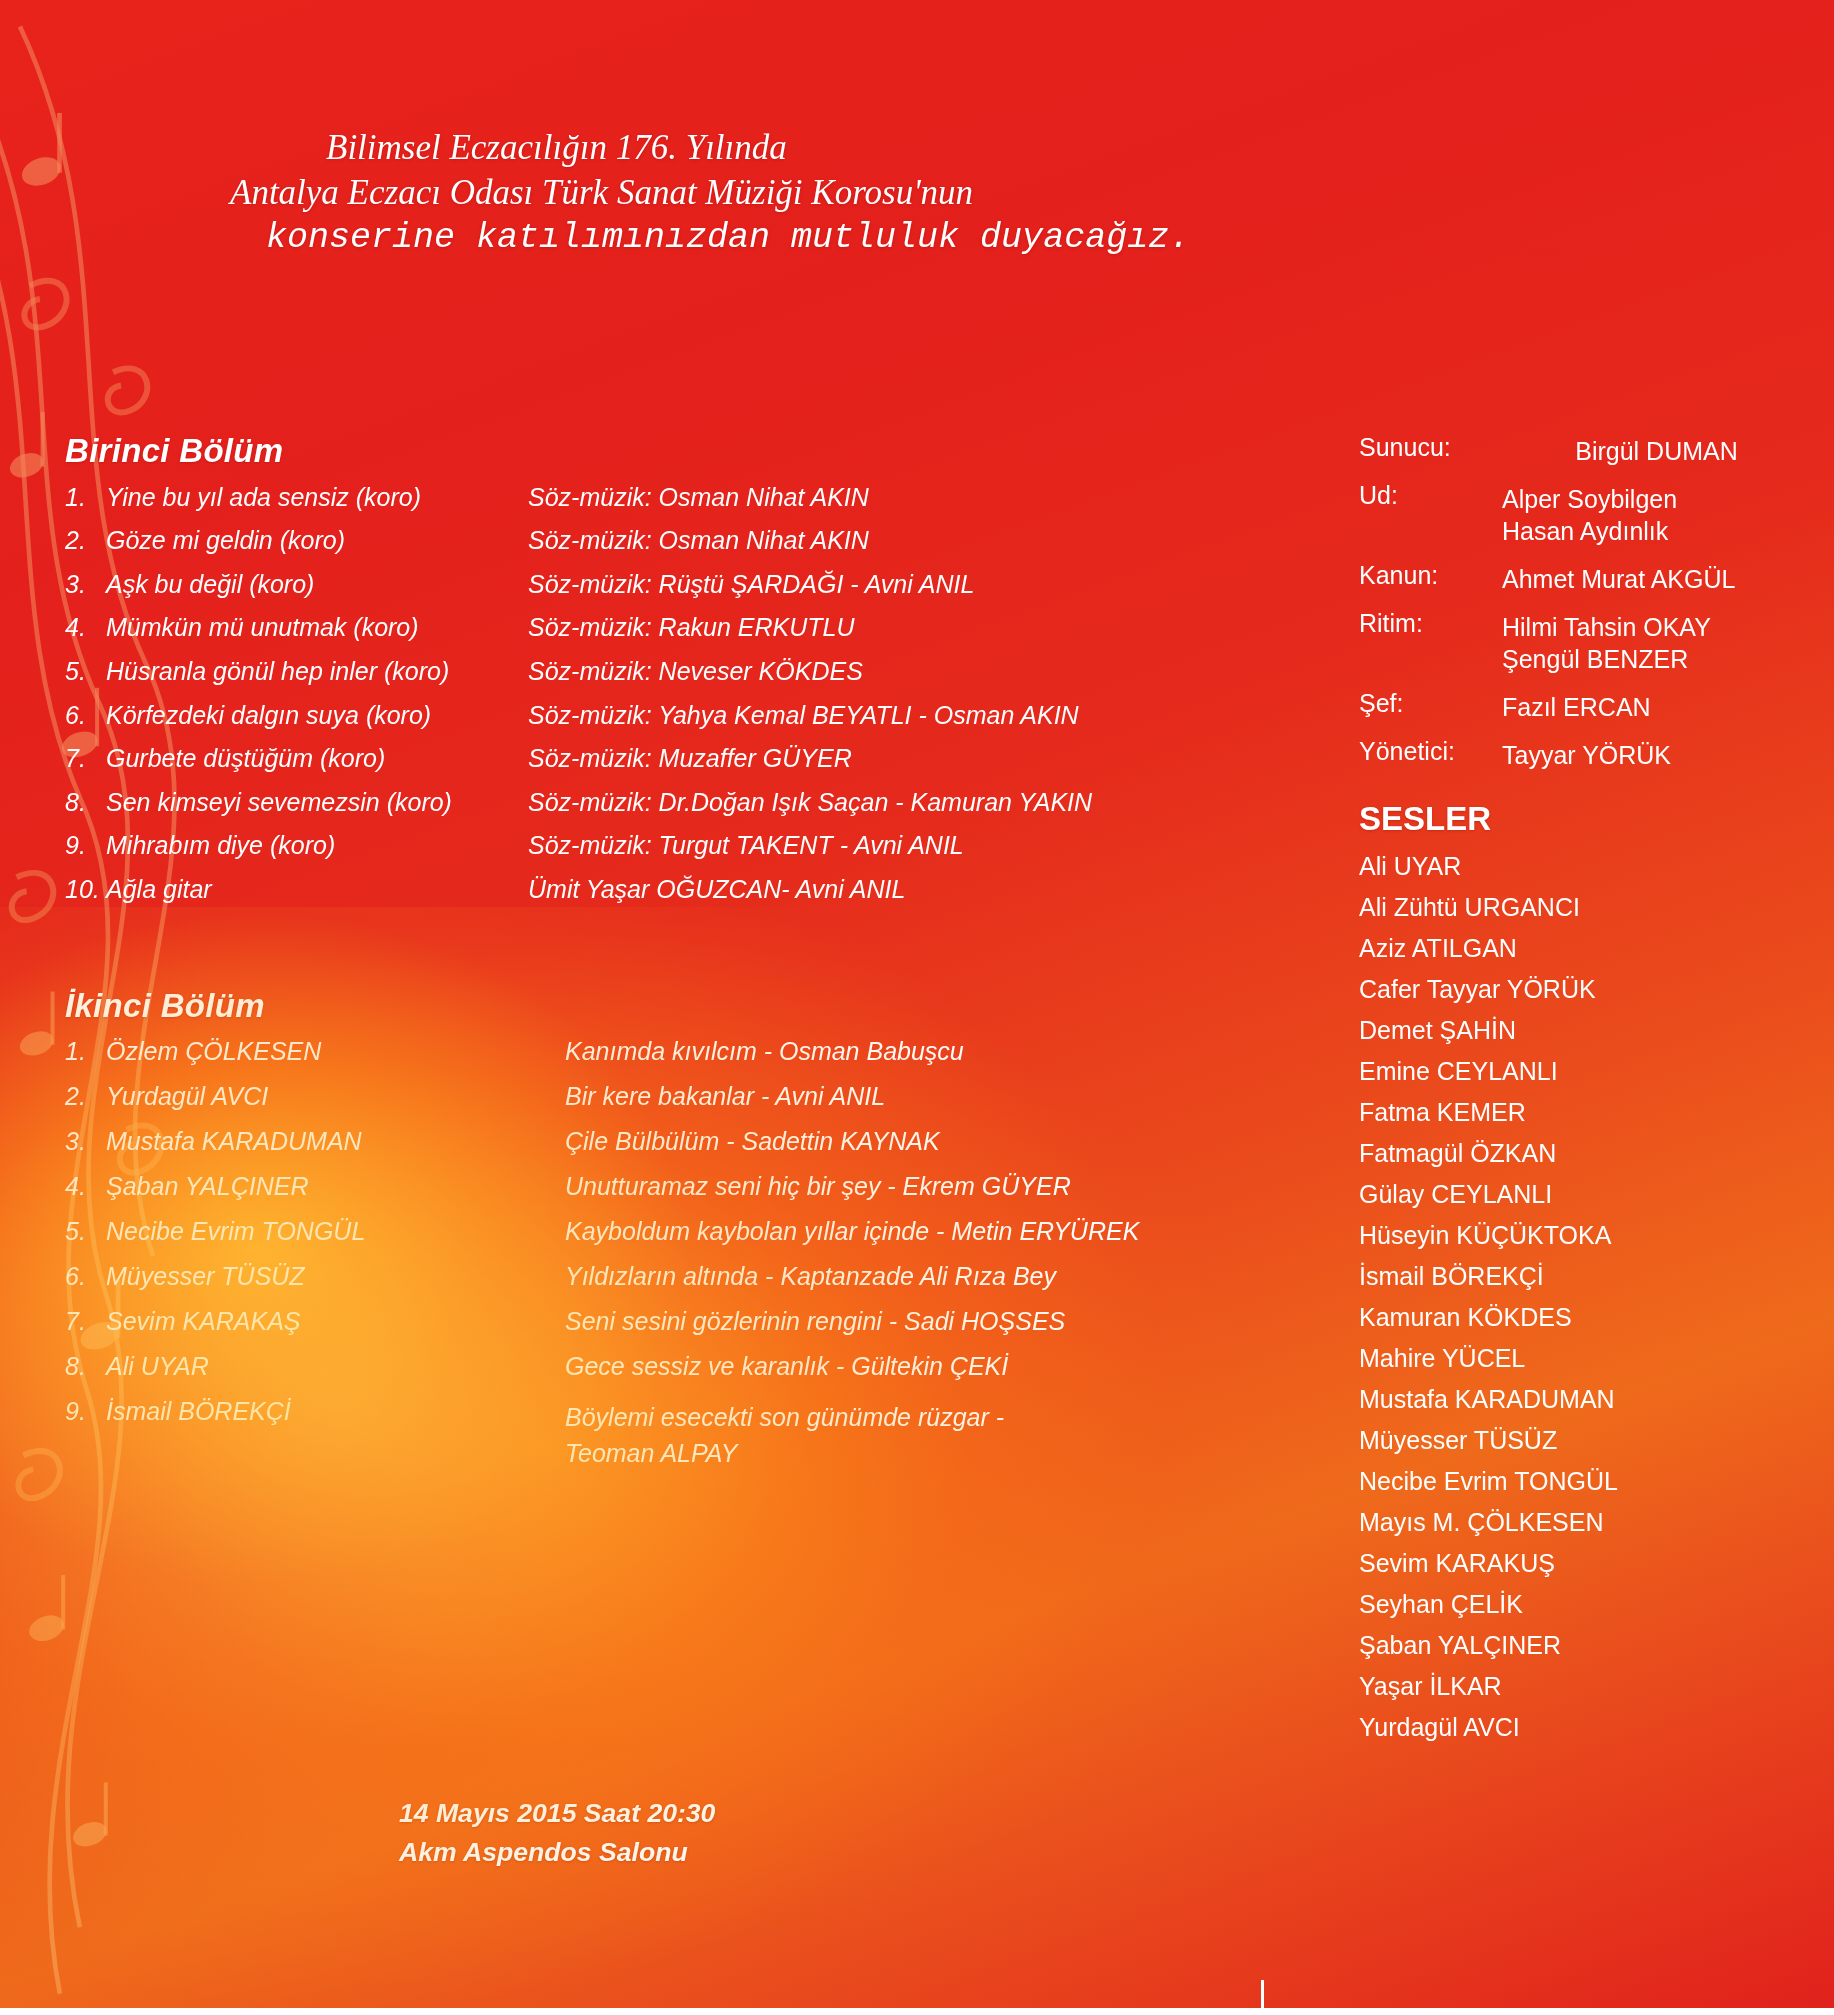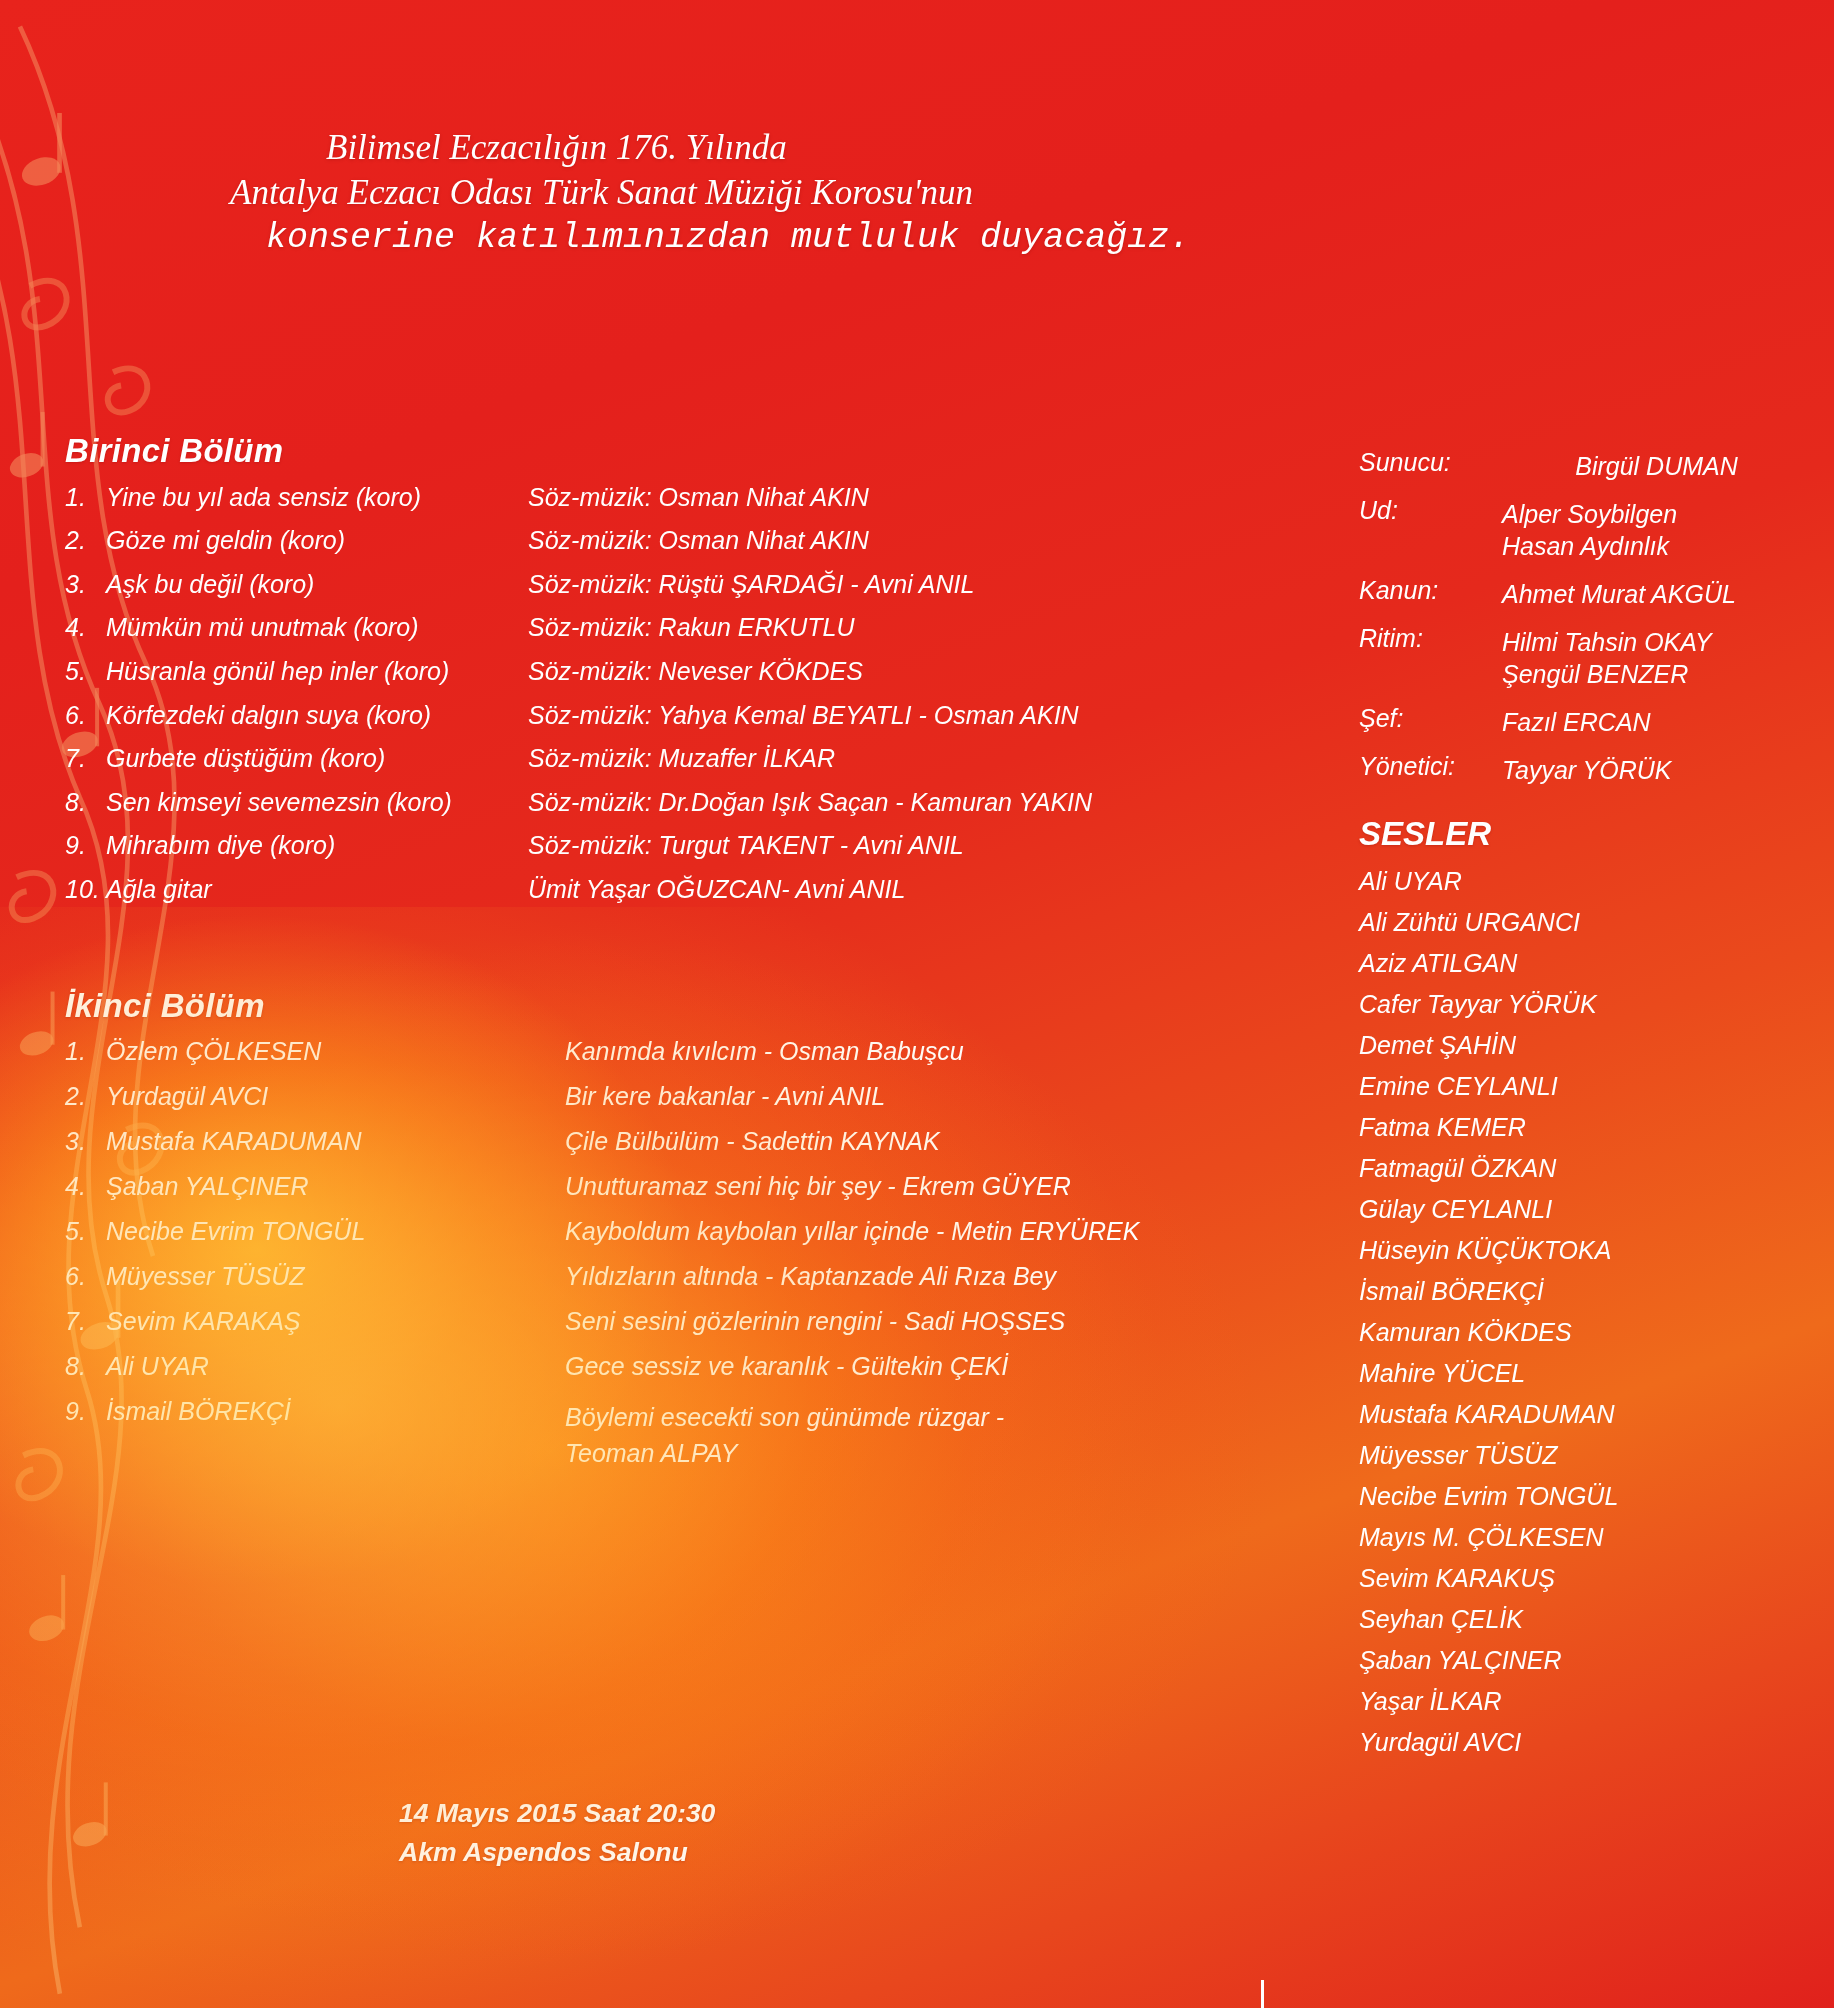--- a/index.html
+++ b/index.html
@@ -135,24 +135,23 @@
     font-weight: bold;
     font-style: italic;
     line-height: 1.45;
     text-shadow: 0 1.3px 2.7px rgba(120,0,0,0.25);
   }
 
   
   .rightcol {
     position: absolute;
     left: 1359px;
-    top: 450px;
+    top: 435px;
     width: 452px;
     color: #ffffff;
-    font-style: italic;
   }
   .crew-row {
     display: flex;
     font-size: 25px;
     line-height: 1.0;
     margin-bottom: 16px;
   }
   .crew-role {
     width: 143px;
     flex: 0 0 143px;
@@ -246,21 +245,21 @@
         <span class="song-credit">Söz-müzik: Neveser KÖKDES</span>
       </div>
       <div class="song-row">
         <span class="song-num">6.</span>
         <span class="song-name">Körfezdeki dalgın suya (koro)</span>
         <span class="song-credit">Söz-müzik: Yahya Kemal BEYATLI - Osman AKIN</span>
       </div>
       <div class="song-row">
         <span class="song-num">7.</span>
         <span class="song-name">Gurbete düştüğüm (koro)</span>
-        <span class="song-credit">Söz-müzik: Muzaffer İLKAR</span>
+        <span class="song-credit">Söz-müzik: Muzaffer GÜYER</span>
       </div>
       <div class="song-row">
         <span class="song-num">8.</span>
         <span class="song-name">Sen kimseyi sevemezsin (koro)</span>
         <span class="song-credit">Söz-müzik: Dr.Doğan Işık Saçan - Kamuran YAKIN</span>
       </div>
       <div class="song-row">
         <span class="song-num">9.</span>
         <span class="song-name">Mihrabım diye (koro)</span>
         <span class="song-credit">Söz-müzik: Turgut TAKENT - Avni ANIL</span>

